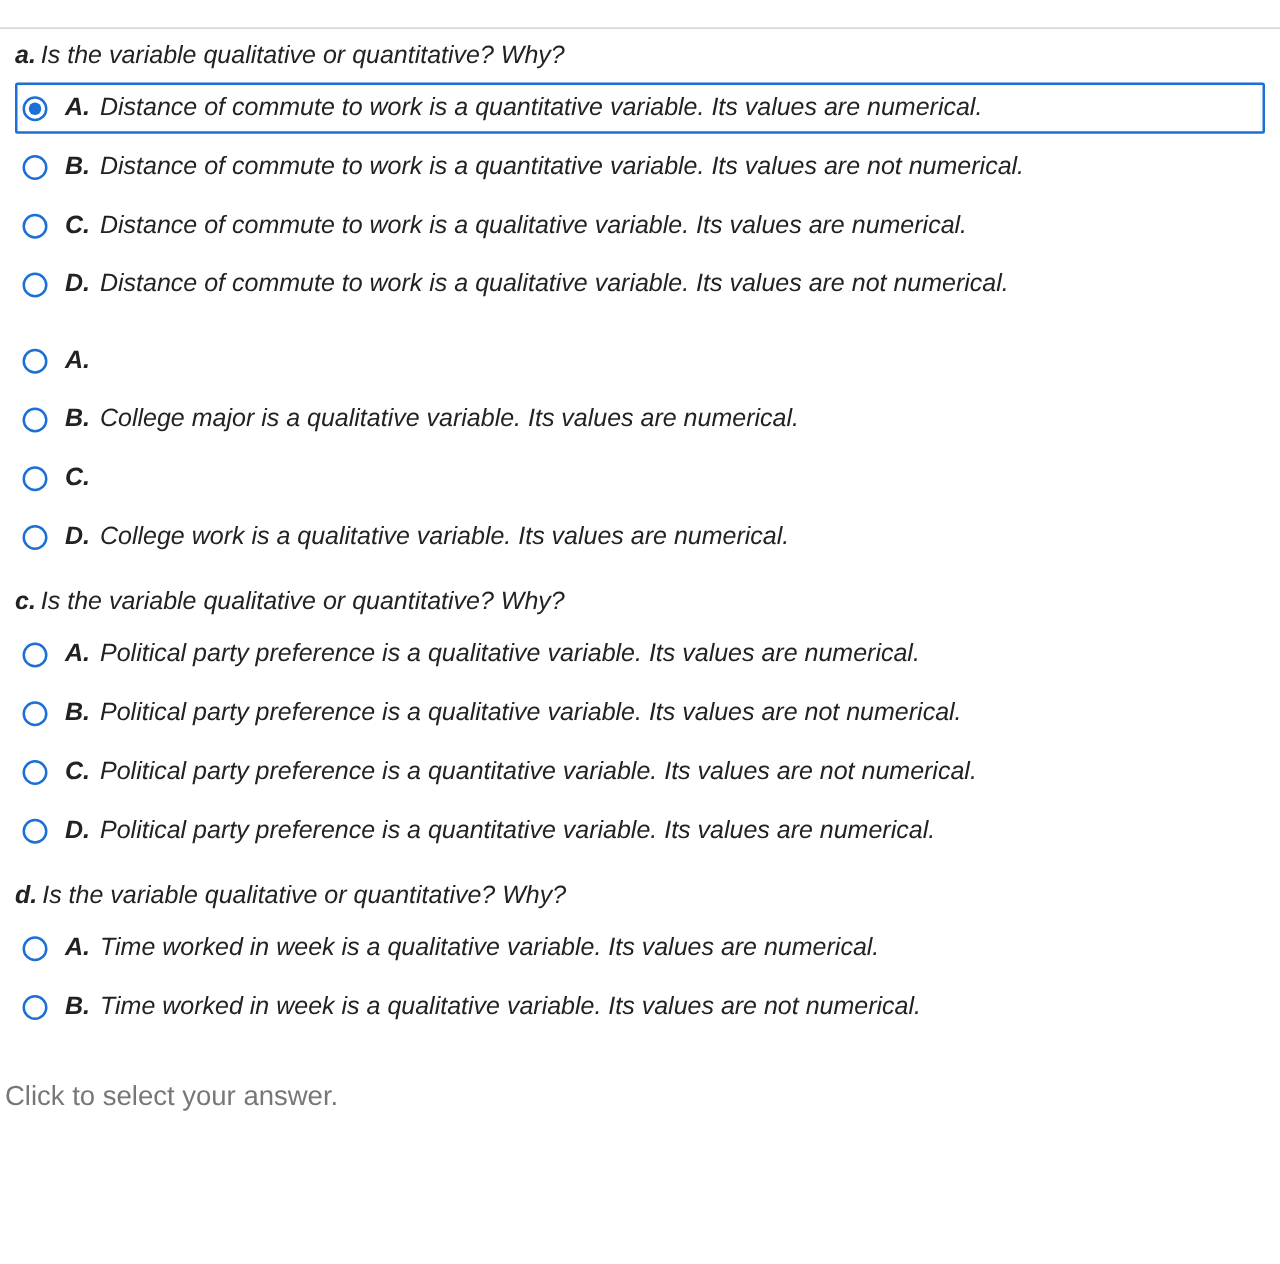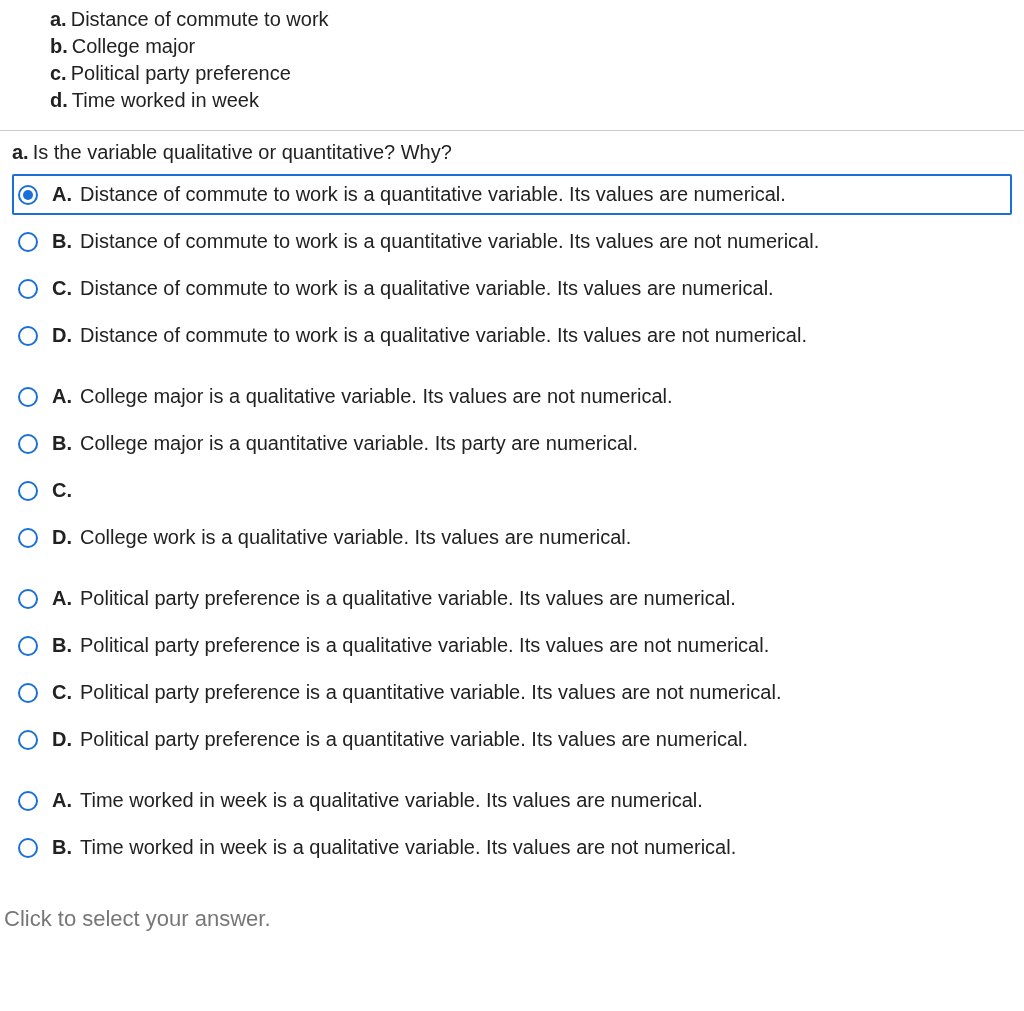--- a/index.html
+++ b/index.html
@@ -24,20 +24,21 @@
   }
   .var-item { line-height: 1.35; }
   .var-item .lbl { font-weight: bold; margin-right: 4px; }
   hr.sep {
     border: none;
     border-top: 1px solid #ccc;
     margin: 6px 0 0 0;
   }
   .question-block {
     padding: 10px 12px 4px 12px;
+    font-style: italic;
   }
   .question-prompt {
     margin: 0 0 10px 0;
   }
   .question-prompt .qlbl { font-weight: bold; margin-right: 4px; }
   .options { }
   .option {
     display: flex;
     align-items: center;
     padding: 7px 4px;
@@ -77,26 +78,20 @@
   .footer {
     padding: 28px 0 10px 4px;
     color: #777;
     font-size: 22px;
   }
 </style>
 </head>
 <body>
 
 <div class="top-section">
-  <div class="var-list">
-    <div class="var-item"><span class="lbl">a.</span><span>Distance of commute to work</span></div>
-    <div class="var-item"><span class="lbl">b.</span><span>College major</span></div>
-    <div class="var-item"><span class="lbl">c.</span><span>Political party preference</span></div>
-    <div class="var-item"><span class="lbl">d.</span><span>Time worked in week</span></div>
-  </div>
 </div>
 <hr class="sep">
 
 <div class="question-block">
   <p class="question-prompt"><span class="qlbl">a.</span><span>Is the variable qualitative or quantitative? Why?</span></p>
   <div class="options">
     <div class="option selected">
       <span class="radio checked"></span>
       <span class="opt-label">A.</span>
       <span class="opt-text">Distance of commute to work is a quantitative variable. Its values are numerical.</span>
@@ -117,40 +112,40 @@
       <span class="opt-text">Distance of commute to work is a qualitative variable. Its values are not numerical.</span>
     </div>
   </div>
 </div>
 
 <div class="question-block">
   <div class="options">
     <div class="option">
       <span class="radio"></span>
       <span class="opt-label">A.</span>
-      <span class="opt-text">College major is a qualitative variable. Its values are not numerical.</span>
     </div>
     <div class="option">
       <span class="radio"></span>
       <span class="opt-label">B.</span>
-      <span class="opt-text">College major is a quantitative variable. Its party are numerical.</span>
+      <span class="opt-text">College major is a qualitative variable. Its values are numerical.</span>
     </div>
     <div class="option">
       <span class="radio"></span>
       <span class="opt-label">C.</span>
     </div>
     <div class="option">
       <span class="radio"></span>
       <span class="opt-label">D.</span>
       <span class="opt-text">College work is a qualitative variable. Its values are numerical.</span>
     </div>
   </div>
 </div>
 
 <div class="question-block">
+  <p class="question-prompt"><span class="qlbl">c.</span><span>Is the variable qualitative or quantitative? Why?</span></p>
   <div class="options">
     <div class="option">
       <span class="radio"></span>
       <span class="opt-label">A.</span>
       <span class="opt-text">Political party preference is a qualitative variable. Its values are numerical.</span>
     </div>
     <div class="option">
       <span class="radio"></span>
       <span class="opt-label">B.</span>
       <span class="opt-text">Political party preference is a qualitative variable. Its values are not numerical.</span>
@@ -162,20 +157,21 @@
     </div>
     <div class="option">
       <span class="radio"></span>
       <span class="opt-label">D.</span>
       <span class="opt-text">Political party preference is a quantitative variable. Its values are numerical.</span>
     </div>
   </div>
 </div>
 
 <div class="question-block">
+  <p class="question-prompt"><span class="qlbl">d.</span><span>Is the variable qualitative or quantitative? Why?</span></p>
   <div class="options">
     <div class="option">
       <span class="radio"></span>
       <span class="opt-label">A.</span>
       <span class="opt-text">Time worked in week is a qualitative variable. Its values are numerical.</span>
     </div>
     <div class="option">
       <span class="radio"></span>
       <span class="opt-label">B.</span>
       <span class="opt-text">Time worked in week is a qualitative variable. Its values are not numerical.</span>

